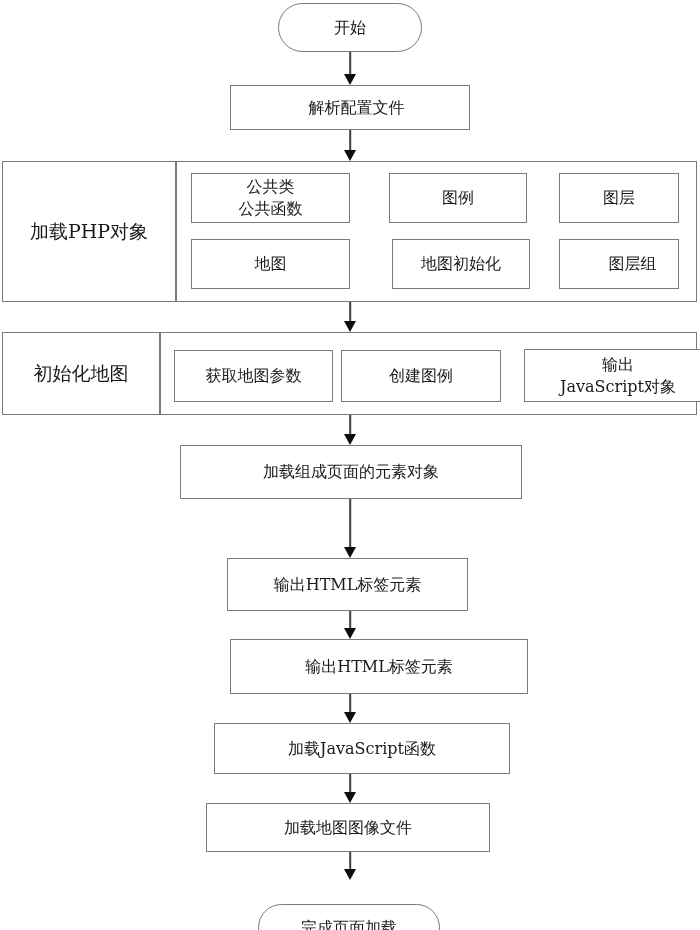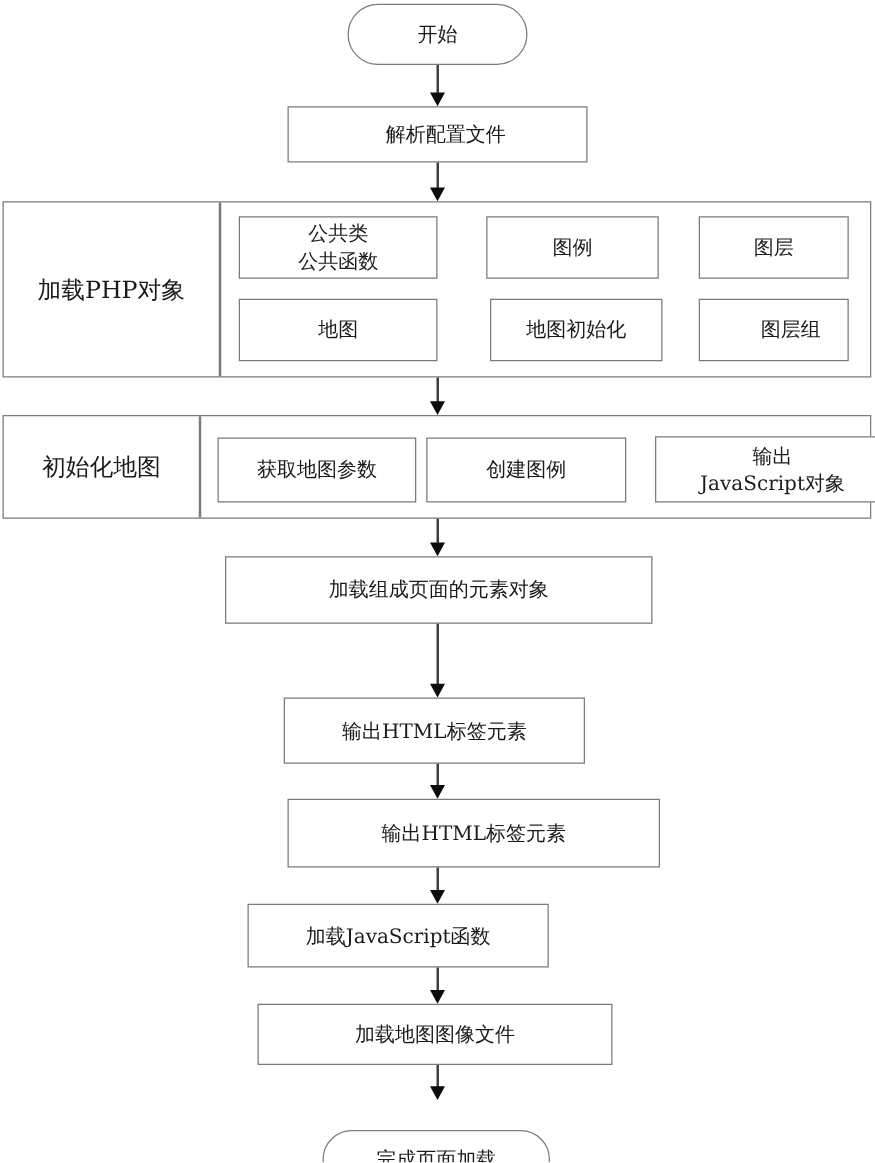--- a/index.html
+++ b/index.html
@@ -134,21 +134,21 @@
     <div class="head"></div>
   </div>
 
   <div class="node" style="left:203px; top:639px; width:298px; height:55px;margin-left:27px;">输出HTML标签元素</div>
 
   <div class="arrow" style="left:343px; top:694px; height:29px;">
     <div class="shaft"></div>
     <div class="head"></div>
   </div>
 
-  <div class="node" style="left:198px; top:723px; width:241px; height:51px;">加载JavaScript函数</div>
+  <div class="node" style="left:214px; top:723px; width:296px; height:51px;">加载JavaScript函数</div>
 
   <div class="arrow" style="left:343px; top:774px; height:29px;">
     <div class="shaft"></div>
     <div class="head"></div>
   </div>
 
   <div class="node" style="left:206px; top:803px; width:284px; height:49px;">加载地图图像文件</div>
 
   <div class="arrow" style="left:343px; top:852px; height:28px;">
     <div class="shaft"></div>

